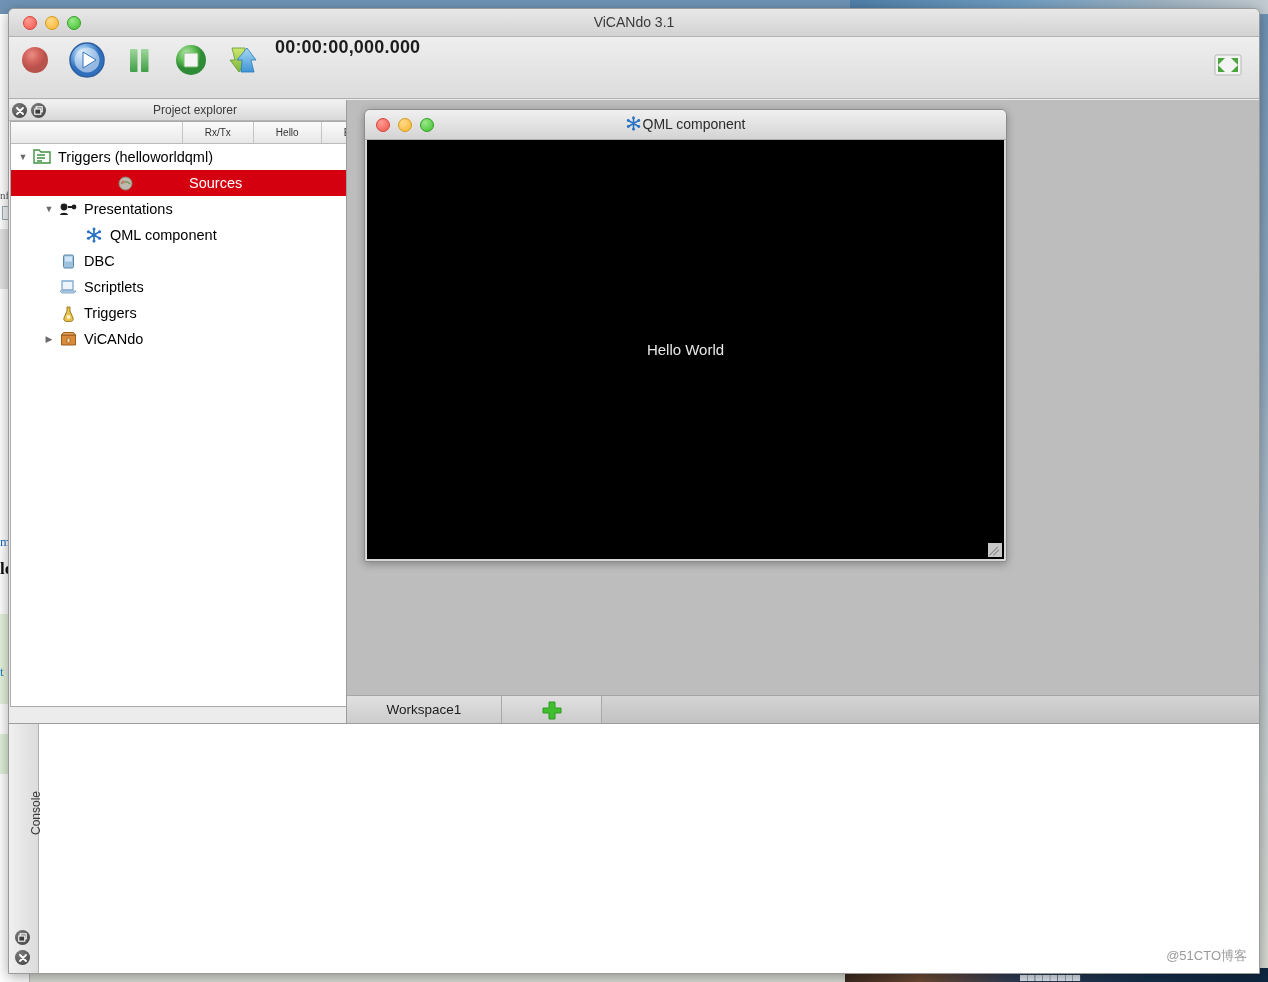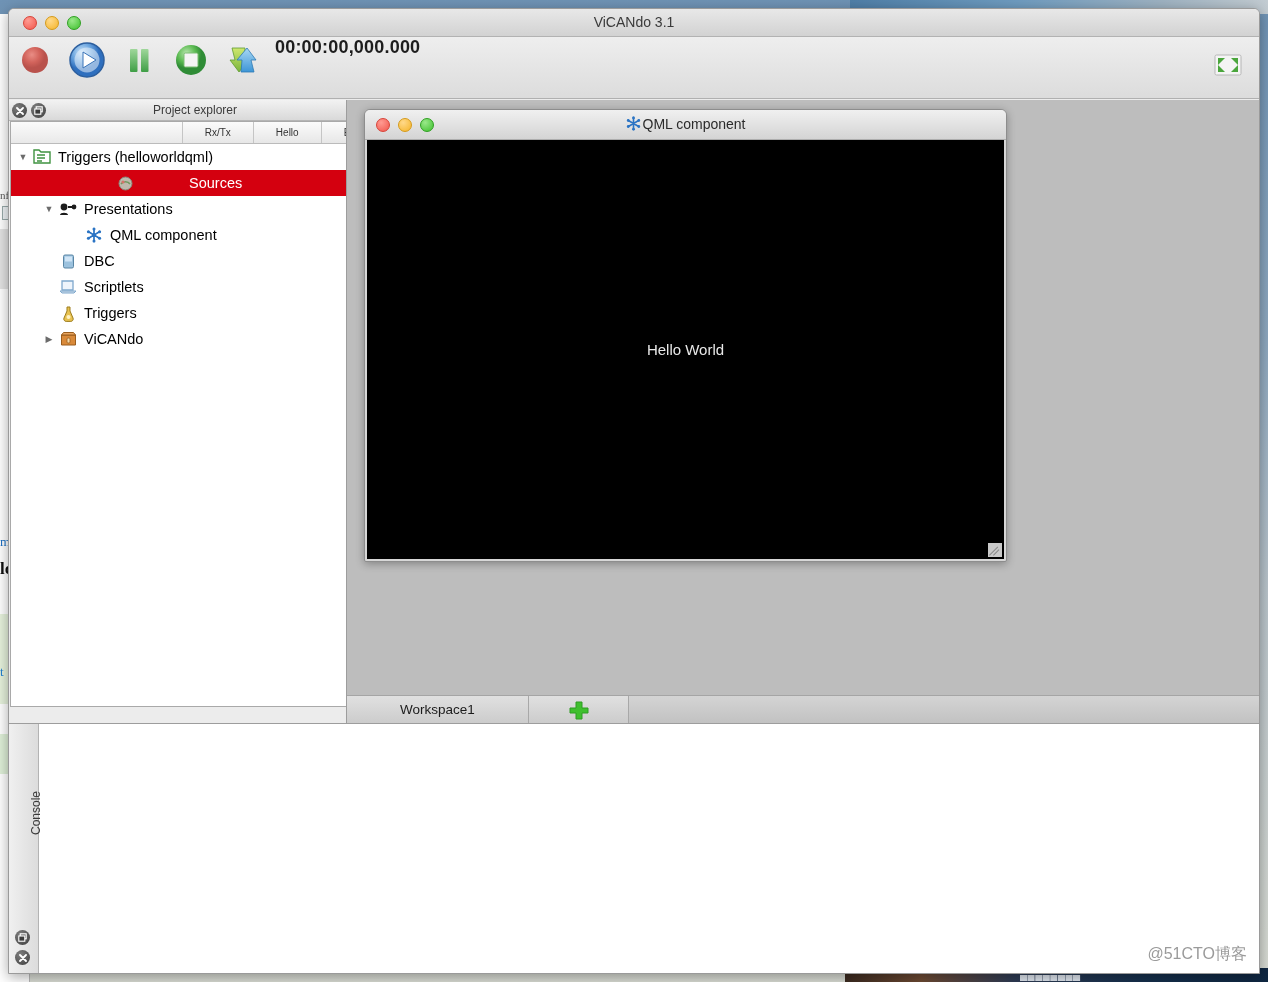--- a/index.html
+++ b/index.html
@@ -209,21 +209,21 @@
   #qml-resize:before { left: 1px; top: 12px; }
   #qml-resize:after  { left: 5px; top: 12px; width: 8px; }
 
   
   #workspace-tabs {
     position:absolute; left: 0; right: 0; bottom: 0; height: 28px;
     background: linear-gradient(180deg,#d8d8d8,#c6c6c6);
     border-top: 1px solid #a5a5a5; display:flex;
   }
   .ws-tab {
-    width: 182px; display:flex; align-items:center; justify-content:center;
+    width: 155px; display:flex; align-items:center; justify-content:center;
     font-size: 13.5px; color: #1b1b1b; cursor:pointer;
     background: linear-gradient(180deg,#e0e0e0,#cccccc);
     border-right: 1px solid #a8a8a8;
   }
   .ws-tab.add { width: 100px; }
   .ws-tab-rest { flex: 1; background: linear-gradient(180deg,#d4d4d4,#c2c2c2); }
 
   
   #console-dock {
     position:absolute; left: 0; right: 0; bottom: 0; height: 250px;
@@ -241,21 +241,21 @@
   }
   .console-btns { position:absolute; left: 6px; bottom: 8px; display:flex;
                   flex-direction: column; gap: 5px; }
   #console-output {
     position:absolute; left: 31px; right: 0; top: 0; bottom: 0;
     background:#fff; font-family:"Liberation Mono", monospace; font-size: 12px;
     color:#222; padding: 6px;
   }
   #watermark {
     position:absolute; right: 12px; bottom: 8px;
-    font-size: 16px; color: #9a9a9a;
+    font-size: 13px; color: #9a9a9a;
   }
 </style>
 </head>
 <body>
 
 <div id="desktop">
   <div class="bg-top-photo"></div>
 
   <div class="bg-browser">
     <div class="bg-green" style="top:0;height:180px;background:#ffffff;"></div>

